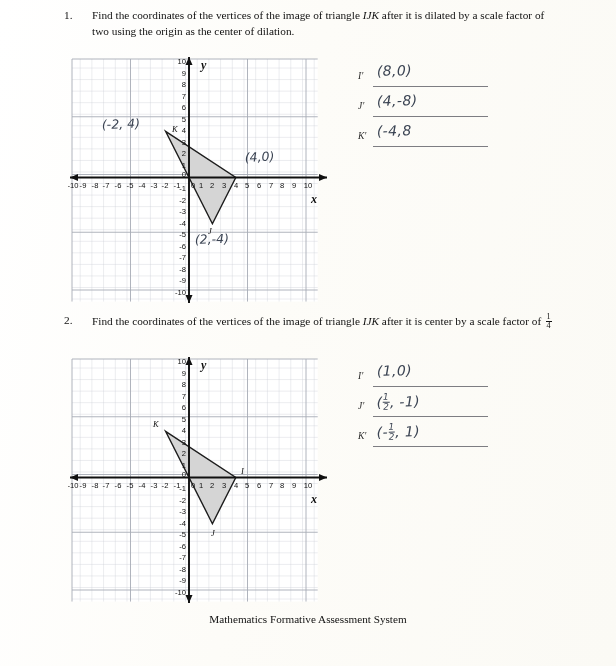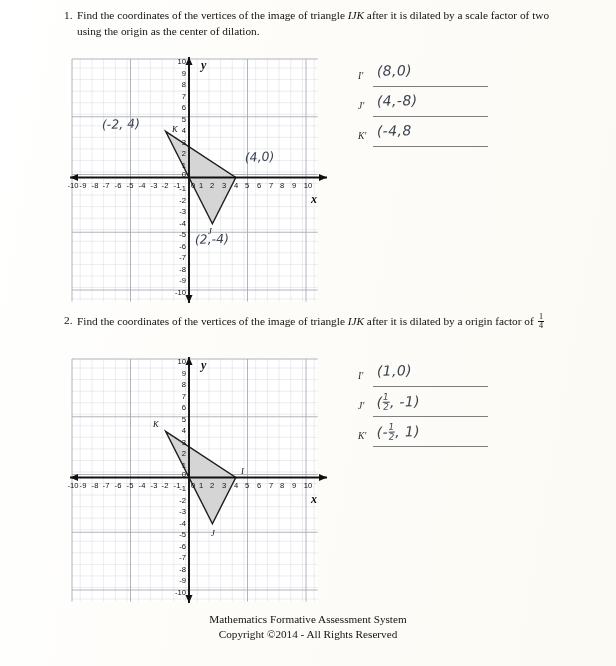--- a/index.html
+++ b/index.html
@@ -33,21 +33,21 @@
     line-height: 15.5px;
     color: #111;
   }
   .q-num {
     position: absolute;
     left: 0;
     top: 0;
   }
   .q-body {
     display: block;
-    margin-left: 13px;
+    margin-left: 28px;
     text-align: left;
   }
   .italic-var {
     font-style: italic;
   }
   .frac {
     display: inline-block;
     vertical-align: -0.38em;
     font-size: 8.2px;
     line-height: 1.02;
@@ -254,21 +254,21 @@
   </div>
   <div class="answer-row">
     <span class="ans-label">K'</span>
     <span class="ans-hand">(-4,8</span>
     <span class="ans-line"></span>
   </div>
 </div>
 
 <div class="question" id="question-2" style="top:313px;">
   <span class="q-num">2.</span>
-  <span class="q-body"><span>Find the coordinates of the vertices of the image of triangle </span><span class="italic-var">IJK</span><span> after it is dilated by a origin factor of </span><span class="frac"><span class="num">1</span><span class="den">4</span></span></span>
+  <span class="q-body"><span>Find the coordinates of the vertices of the image of triangle </span><span class="italic-var">IJK</span><span> after it is center by a scale factor of </span><span class="frac"><span class="num">1</span><span class="den">4</span></span></span>
 </div>
 
 <div class="graph" id="graph-2-wrap" style="left:68px; top:356px;">
   <svg width="262" height="248" viewBox="0 0 262 248">
     <defs>
       <pattern id="minor2" width="11.7" height="11.55" patternUnits="userSpaceOnUse">
         <path d="M 11.7 0 L 0 0 0 11.55" fill="none" stroke="#c9ccd4" stroke-width="0.7"></path>
       </pattern>
     </defs>
     <rect x="4" y="3" width="245.7" height="242.55" fill="#ffffff"></rect>
@@ -365,14 +365,13 @@
   </div>
   <div class="answer-row">
     <span class="ans-label">K'</span>
     <span class="ans-hand"><span>(-</span><span class="hfrac"><span class="hn">1</span><span class="hd">2</span></span><span>, 1)</span></span>
     <span class="ans-line"></span>
   </div>
 </div>
 
 <div class="footer" style="top:612px;">
   <div>Mathematics Formative Assessment System</div>
-  <div>Copyright ©2014 - All Rights Reserved</div>
 </div>
 
 </body></html>

